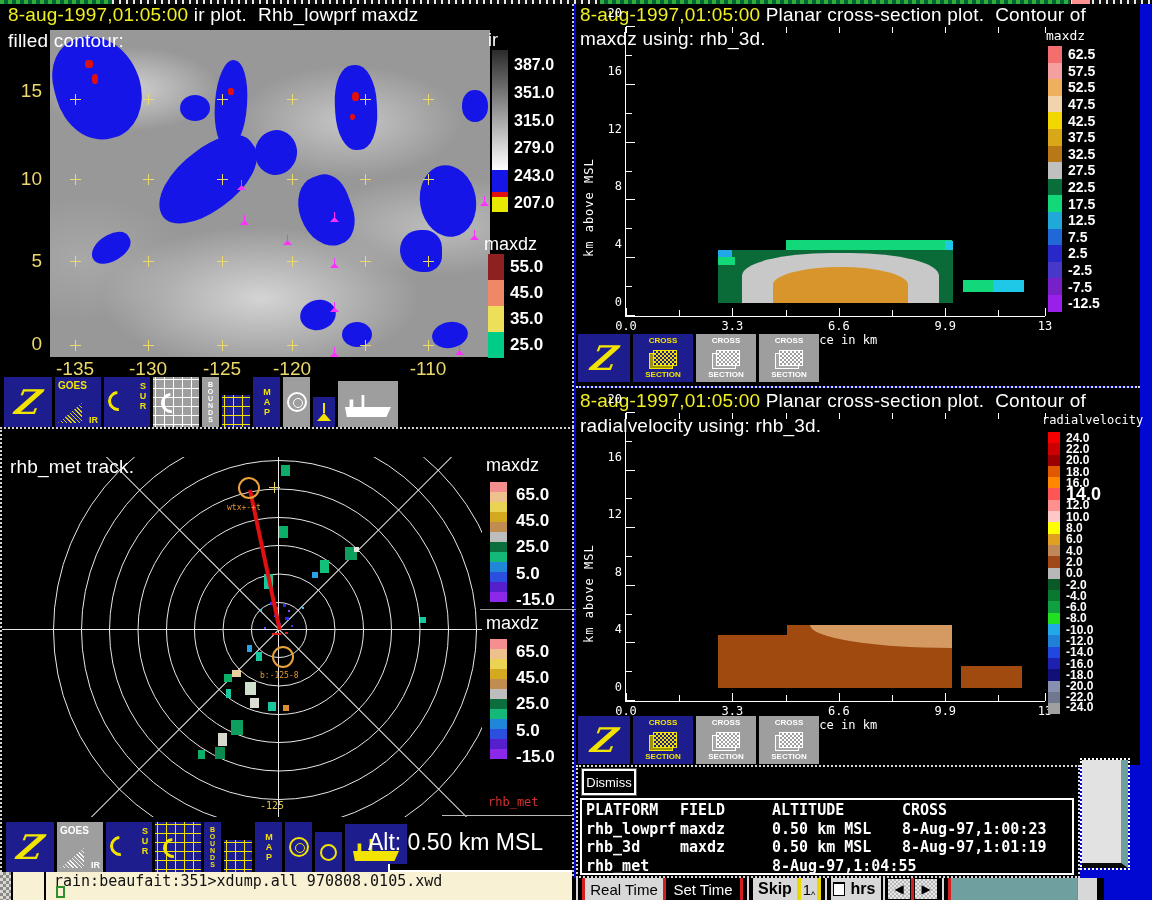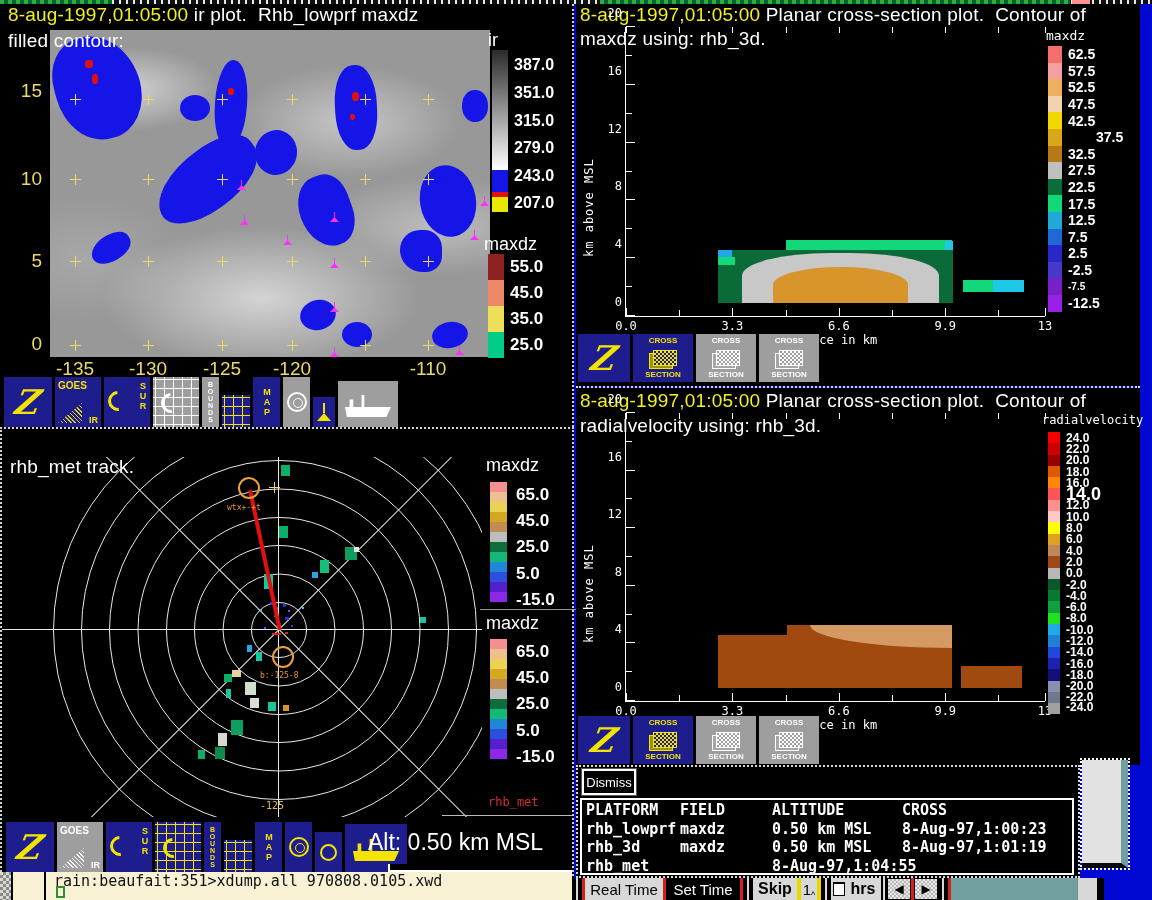--- a/index.html
+++ b/index.html
@@ -557,21 +557,21 @@
         <span class="lb" style="font-size:14px;">52.5</span>
       </div>
         <div class="cbrow" style="height:16.6px;">
         <div class="sw" style="width: 14px; height: 16.6px; background: rgb(242, 212, 172);"></div>
         <span class="lb" style="font-size:14px;">47.5</span>
       </div>
         <div class="cbrow" style="height:16.6px;">
         <div class="sw" style="width: 14px; height: 16.6px; background: rgb(242, 216, 0);"></div>
         <span class="lb" style="font-size:14px;">42.5</span>
       </div>
-        <div class="cbrow" style="height:16.6px;gap:28px;">
+        <div class="cbrow" style="height:16.6px;">
         <div class="sw" style="width: 14px; height: 16.6px; background: rgb(216, 168, 24);"></div>
         <span class="lb" style="font-size:14px;">37.5</span>
       </div>
         <div class="cbrow" style="height:16.6px;">
         <div class="sw" style="width: 14px; height: 16.6px; background: rgb(184, 120, 24);"></div>
         <span class="lb" style="font-size:14px;">32.5</span>
       </div>
         <div class="cbrow" style="height:16.6px;">
         <div class="sw" style="width: 14px; height: 16.6px; background: rgb(192, 192, 192);"></div>
         <span class="lb" style="font-size:14px;">27.5</span>
@@ -595,21 +595,21 @@
         <div class="cbrow" style="height:16.6px;">
         <div class="sw" style="width: 14px; height: 16.6px; background: rgb(40, 40, 200);"></div>
         <span class="lb" style="font-size:14px;">2.5</span>
       </div>
         <div class="cbrow" style="height:16.6px;">
         <div class="sw" style="width: 14px; height: 16.6px; background: rgb(72, 56, 200);"></div>
         <span class="lb" style="font-size:14px;">-2.5</span>
       </div>
         <div class="cbrow" style="height:16.6px;">
         <div class="sw" style="width: 14px; height: 16.6px; background: rgb(120, 32, 200);"></div>
-        <span class="lb" style="font-size:10px;">-7.5</span>
+        <span class="lb" style="font-size:14px;">-7.5</span>
       </div>
         <div class="cbrow" style="height:16.6px;">
         <div class="sw" style="width: 14px; height: 16.6px; background: rgb(152, 32, 232);"></div>
         <span class="lb" style="font-size:14px;">-12.5</span>
       </div>
       </div>
 
     <div class="toolrow" style="left:2px;top:330px;height:48px;">
       <div class="icon navy" style="width:52px;height:48px;">
           <span class="big-z">Z</span>

